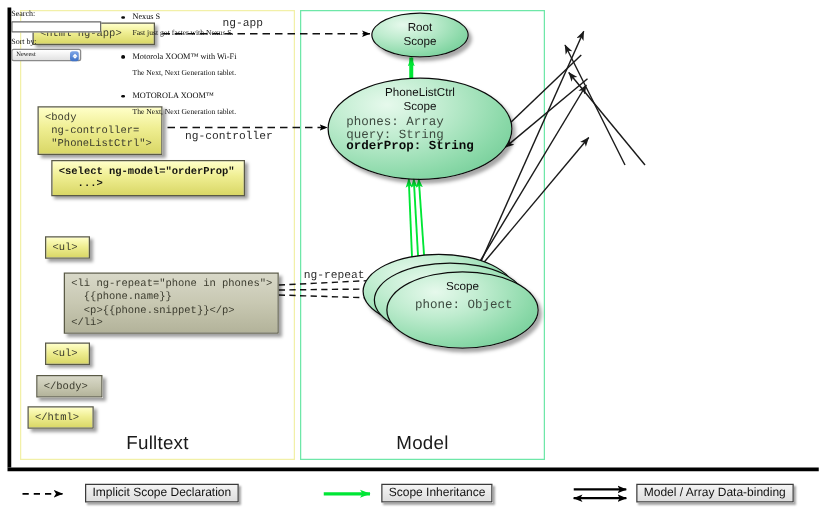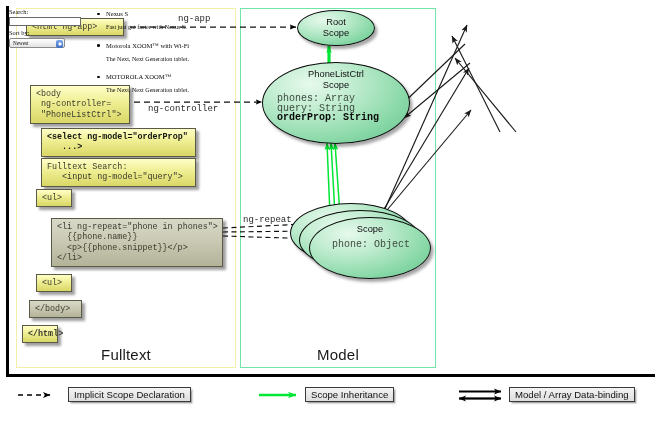--- a/index.html
+++ b/index.html
@@ -143,35 +143,33 @@
 
   <div class="codebox" style="left:26px;top:18px;width:98px;">&lt;html ng-app&gt;</div>
 
   <div class="codebox" style="left:30px;top:85px;width:100px;">&lt;body
  ng-controller=
  "PhoneListCtrl"&gt;</div>
 
   <div class="codebox bold" style="left:41px;top:128px;width:155px;">&lt;select ng-model="orderProp"
    ...&gt;</div>
 
-  <div class="codebox" style="left:41px;top:158px;width:155px;">Fulltext Search:
-   &lt;input ng-model="query"&gt;</div>
 
   <div class="codebox" style="left:36px;top:189px;width:36px;">&lt;ul&gt;</div>
 
   <div class="codebox grey" style="left:51px;top:218px;width:172px;">&lt;li ng-repeat="phone in phones"&gt;
   {{phone.name}}
   &lt;p&gt;{{phone.snippet}}&lt;/p&gt;
 &lt;/li&gt;</div>
 
   <div class="codebox" style="left:36px;top:274px;width:36px;">&lt;ul&gt;</div>
 
   <div class="codebox grey" style="left:29px;top:300px;width:53px;">&lt;/body&gt;</div>
 
-  <div class="codebox" style="left:22px;top:325px;width:36px;font-weight:bold;">&lt;/html&gt;</div>
+  <div class="codebox" style="left:22px;top:325px;width:53px;">&lt;/html&gt;</div>
 
   <div class="conn-label" style="left:178px;top:14px;">ng-app</div>
   <div class="conn-label" style="left:148px;top:104px;">ng-controller</div>
   <div class="conn-label" style="left:243px;top:215px;">ng-repeat</div>
 
   <div class="ellipse" style="left:297px;top:10px;width:78px;height:36px;">
     <div class="ell-title">
       <div>Root</div>
       <div>Scope</div>
     </div>

